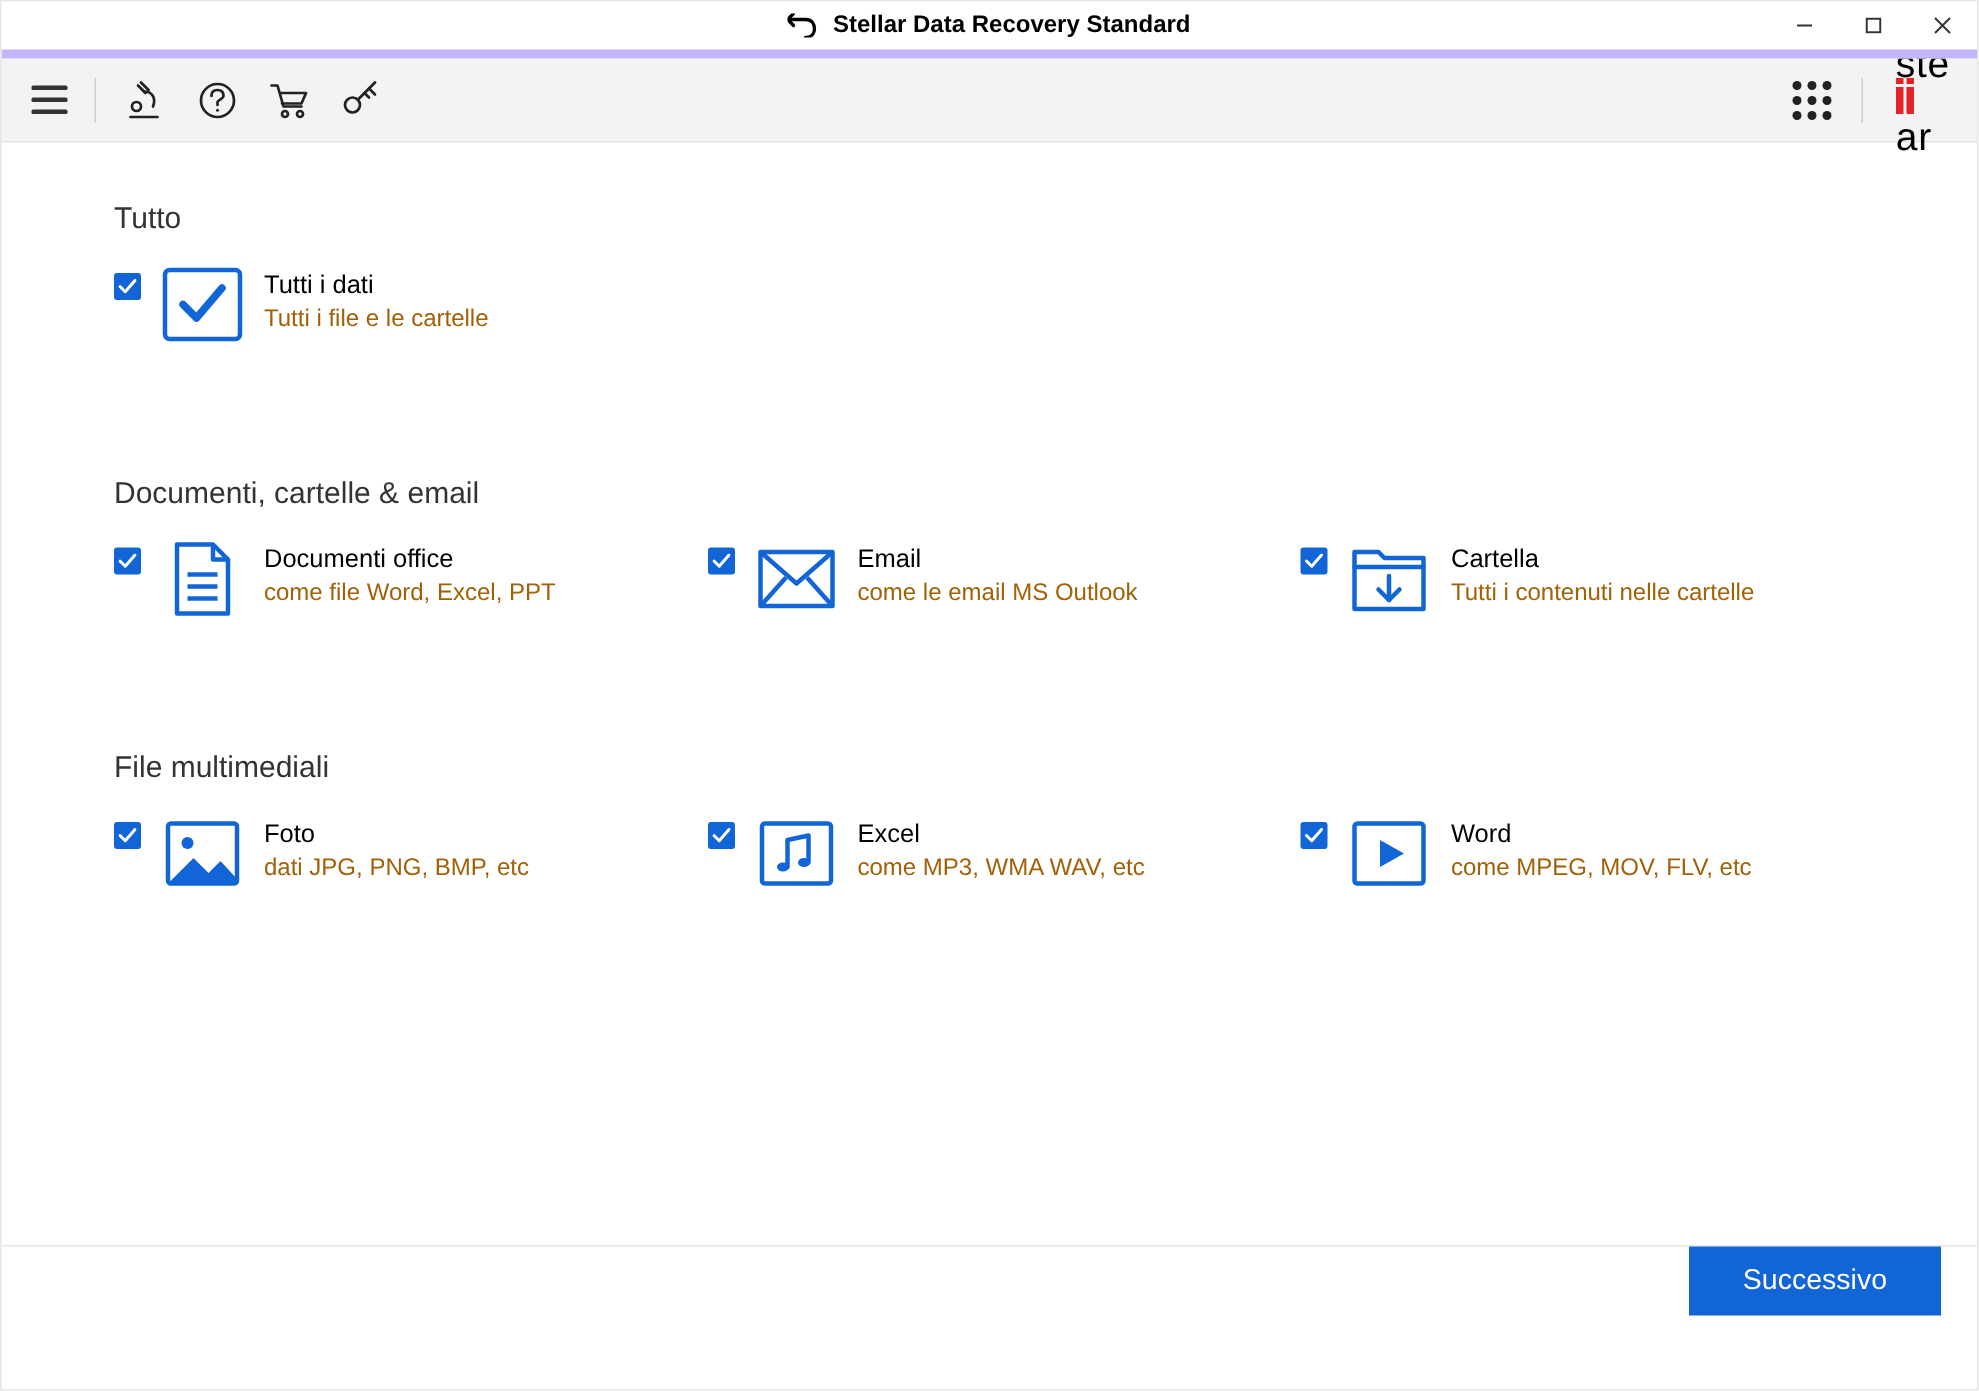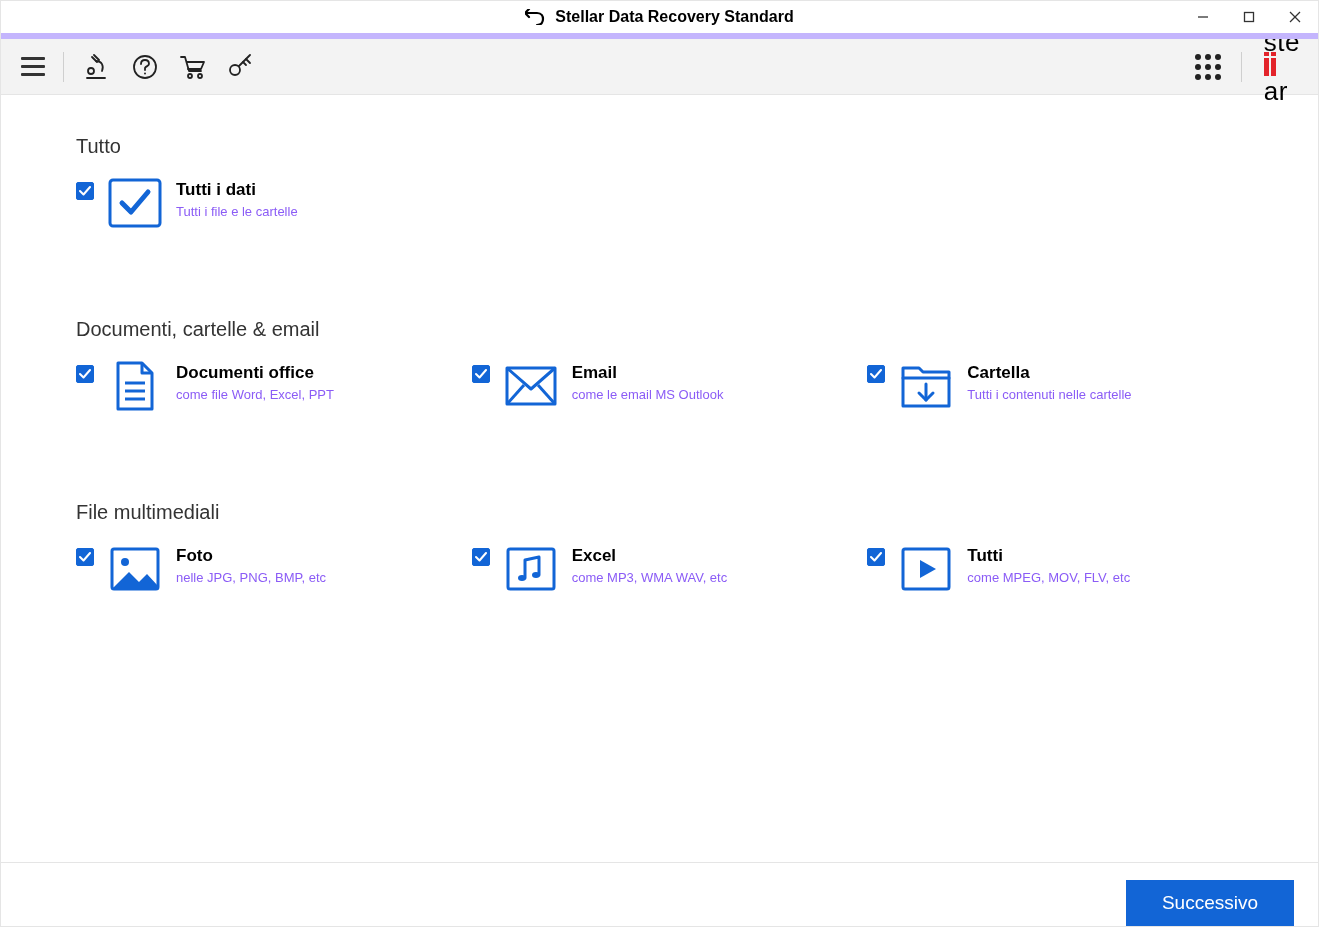--- a/index.html
+++ b/index.html
@@ -197,35 +197,35 @@
     display: flex;
     align-items: center;
     justify-content: center;
     flex-shrink: 0;
   }
   .big-icon svg { display: block; }
 
   .option-text { padding-top: 2px; }
   .option-title {
     font-size: 17px;
-    font-weight: 700;
+    font-weight: 400;
     color: #000;
     margin-bottom: 4px;
   }
   .option-subtitle {
-    font-size: 13px;
-    color: #8b5cf6;
+    font-size: 16px;
+    color: #a16207;
   }
 
   
   .footer {
-    height: 64px;
+    height: 96px;
     border-top: 1px solid #e5e5e5;
     display: flex;
-    align-items: flex-end;
+    align-items: flex-start;
     justify-content: flex-end;
     padding: 0 24px;
   }
   .next-btn {
     background: #1265d6;
     color: #fff;
     border: none;
     font-size: 19px;
     padding: 12px 36px;
     cursor: pointer;
@@ -428,21 +428,21 @@
         </div>
         <div class="big-icon">
           <svg width="52" height="46" viewBox="0 0 52 46">
               <rect x="3" y="3" width="46" height="40" rx="2" fill="none" stroke="#1265d6" stroke-width="3"></rect>
               <circle cx="16" cy="16" r="4" fill="#1265d6"></circle>
               <path d="M3 43 L20 26 L30 36 L38 28 L49 40 V43 Z" fill="#1265d6"></path>
             </svg>
         </div>
         <div class="option-text">
           <div class="option-title">Foto</div>
-          <div class="option-subtitle">nelle JPG, PNG, BMP, etc</div>
+          <div class="option-subtitle">dati JPG, PNG, BMP, etc</div>
         </div>
       </div>
       <div class="option">
         <div class="checkbox">
           <svg width="12" height="10" viewBox="0 0 12 10">
               <polyline points="1,5 4.5,8.5 11,1" fill="none" stroke="#fff" stroke-width="2" stroke-linecap="round" stroke-linejoin="round"></polyline>
             </svg>
         </div>
         <div class="big-icon">
           <svg width="52" height="46" viewBox="0 0 52 46">
@@ -463,21 +463,21 @@
               <polyline points="1,5 4.5,8.5 11,1" fill="none" stroke="#fff" stroke-width="2" stroke-linecap="round" stroke-linejoin="round"></polyline>
             </svg>
         </div>
         <div class="big-icon">
           <svg width="52" height="46" viewBox="0 0 52 46">
               <rect x="3" y="3" width="46" height="40" rx="2" fill="none" stroke="#1265d6" stroke-width="3"></rect>
               <polygon points="20,14 20,32 36,23" fill="#1265d6"></polygon>
             </svg>
         </div>
         <div class="option-text">
-          <div class="option-title">Tutti</div>
+          <div class="option-title">Word</div>
           <div class="option-subtitle">come MPEG, MOV, FLV, etc</div>
         </div>
       </div>
     </div>
   </div>
 </div>
 
 <div class="footer">
   <button class="next-btn">Successivo</button>
 </div>

